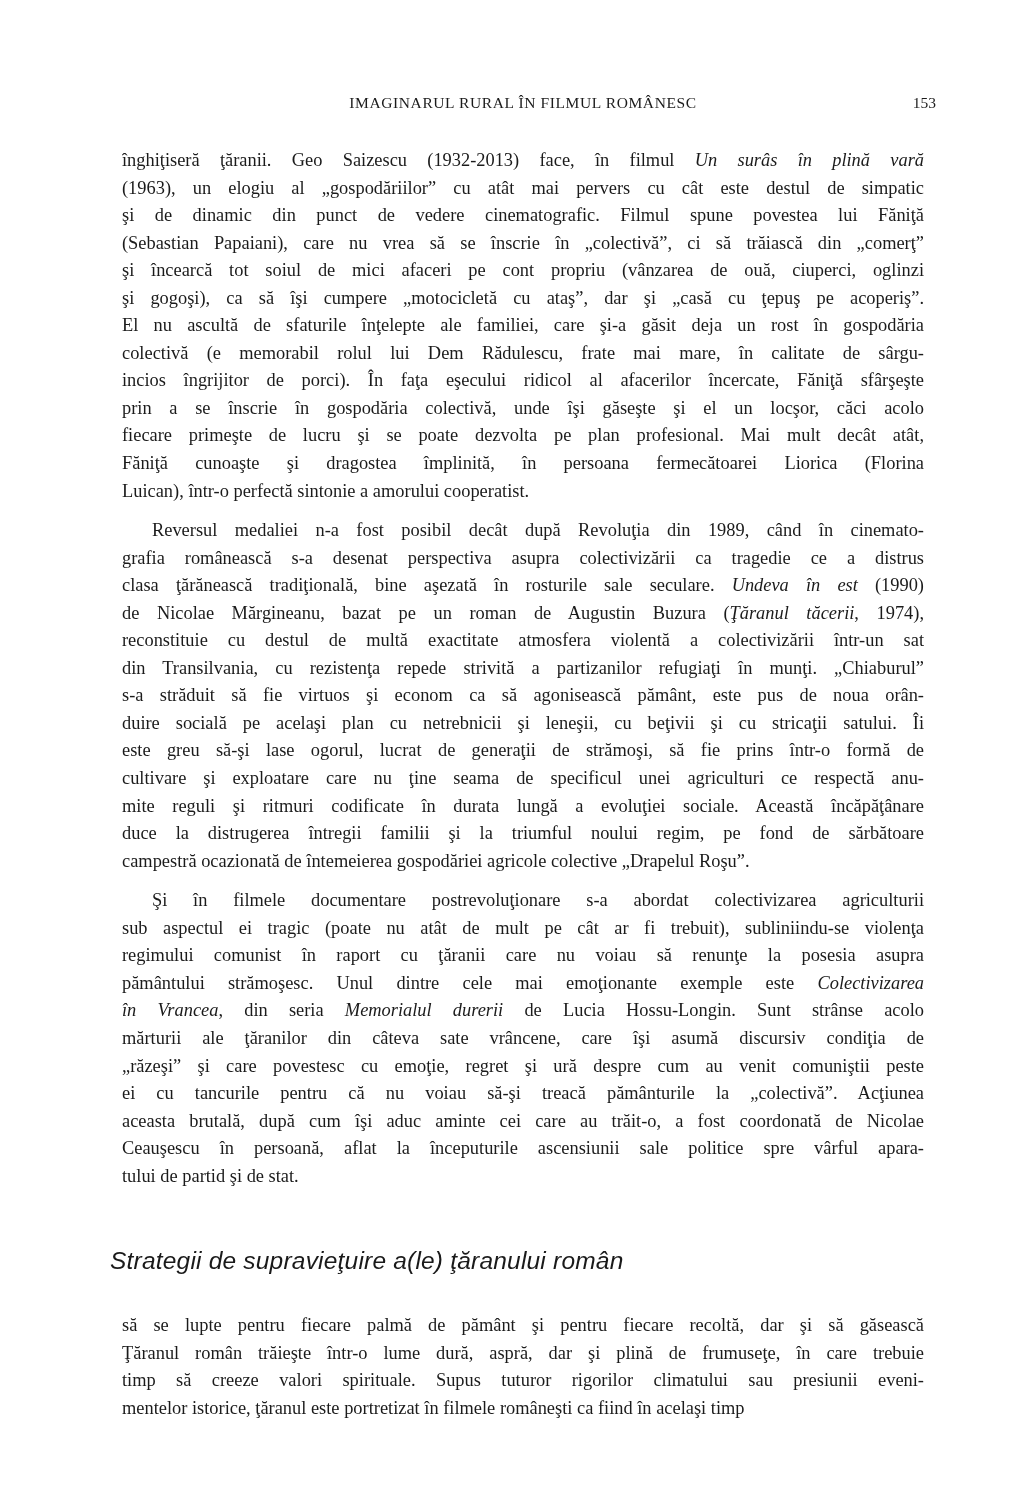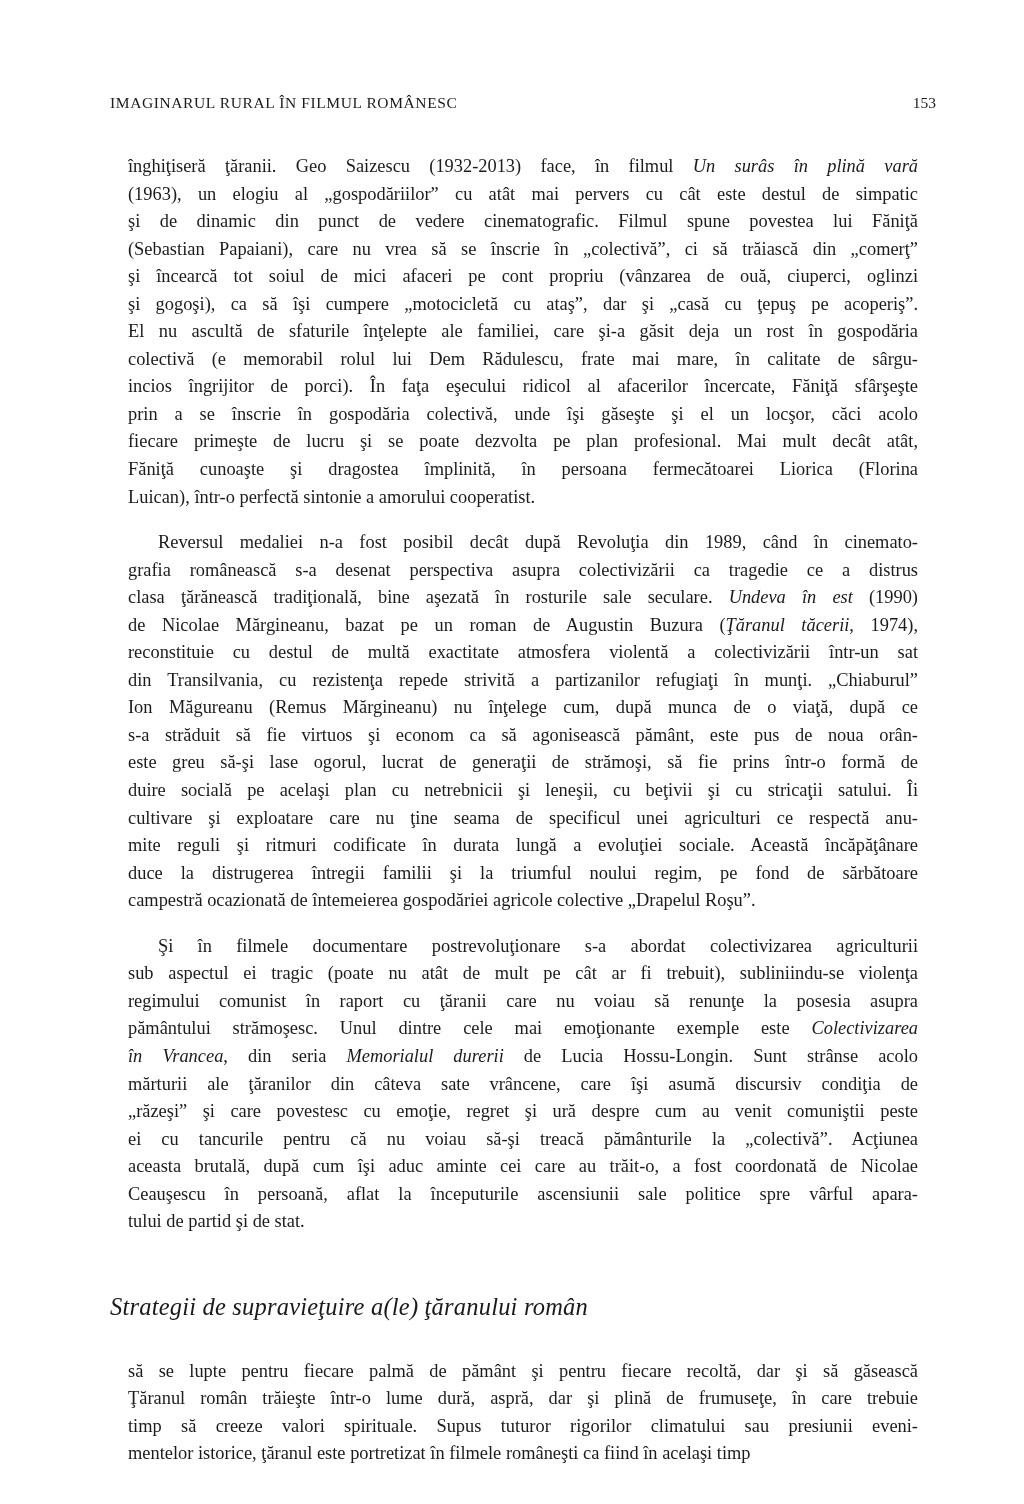--- a/index.html
+++ b/index.html
@@ -10,54 +10,54 @@
     background: #ffffff;
     color: #1b1b1b;
     font-family: "Liberation Serif", serif;
     overflow: hidden;
   }
   .running-header {
     position: absolute;
     top: 94px;
     left: 110px;
     width: 826px;
-    text-align: left;
+    text-align: center;
     font-size: 15.5px;
     letter-spacing: 0.6px;
     color: #1b1b1b;
   }
   .page-number {
     position: absolute;
     right: 0;
     top: 0;
     letter-spacing: 0;
     font-size: 15.5px;
   }
   .content {
     position: absolute;
     top: 135px;
     left: 110px;
     width: 826px;
     font-size: 18.4px;
   }
-  .paragraph { margin: 18px; }
+  .paragraph { margin: 12px; }
   .line {
     line-height: 27.55px;
     height: 27.55px;
     text-align: justify;
     text-align-last: justify;
     text-justify: inter-word;
     overflow: hidden;
     white-space: normal;
   }
   .line.last { text-align-last: left; }
   .line.indent { text-indent: 30px; }
   em { font-style: italic; }
   h2.section-heading {
-    font-family: Liberation Serif, serif;
+    font-family: Liberation Sans, sans-serif;
     font-style: italic;
     font-weight: normal;
     font-size: 24.5px;
     letter-spacing: 0.2px;
     color: #1a1a1a;
     margin: 56px 0 36px 0;
     line-height: 30px;
   }
 </style>
 </head>
@@ -84,24 +84,23 @@
         <div class="line">Făniţă cunoaşte şi dragostea împlinită, în persoana fermecătoarei Liorica (Florina</div>
         <div class="line last">Luican), într-o perfectă sintonie a amorului cooperatist.</div>
       </div>
       <div class="paragraph">
         <div class="line indent">Reversul medaliei n-a fost posibil decât după Revoluţia din 1989, când în cinemato-</div>
         <div class="line">grafia românească s-a desenat perspectiva asupra colectivizării ca tragedie ce a distrus</div>
         <div class="line">clasa ţărănească tradiţională, bine aşezată în rosturile sale seculare. <em>Undeva în est</em> (1990)</div>
         <div class="line">de Nicolae Mărgineanu, bazat pe un roman de Augustin Buzura (<em>Ţăranul tăcerii</em>, 1974),</div>
         <div class="line">reconstituie cu destul de multă exactitate atmosfera violentă a colectivizării într-un sat</div>
         <div class="line">din Transilvania, cu rezistenţa repede strivită a partizanilor refugiaţi în munţi. „Chiaburul”</div>
-        <div class="line">Ion Măgureanu (Remus Mărgineanu) nu înţelege cum, după munca de o viaţă, după ce</div>
         <div class="line">s-a străduit să fie virtuos şi econom ca să agonisească pământ, este pus de noua orân-</div>
+        <div class="line">duire socială pe acelaşi plan cu netrebnicii şi leneşii, cu beţivii şi cu stricaţii satului. Îi</div>
         <div class="line">este greu să-şi lase ogorul, lucrat de generaţii de strămoşi, să fie prins într-o formă de</div>
-        <div class="line">duire socială pe acelaşi plan cu netrebnicii şi leneşii, cu beţivii şi cu stricaţii satului. Îi</div>
         <div class="line">cultivare şi exploatare care nu ţine seama de specificul unei agriculturi ce respectă anu-</div>
         <div class="line">mite reguli şi ritmuri codificate în durata lungă a evoluţiei sociale. Această încăpăţânare</div>
         <div class="line">duce la distrugerea întregii familii şi la triumful noului regim, pe fond de sărbătoare</div>
         <div class="line last">campestră ocazionată de întemeierea gospodăriei agricole colective „Drapelul Roşu”.</div>
       </div>
       <div class="paragraph">
         <div class="line indent">Şi în filmele documentare postrevoluţionare s-a abordat colectivizarea agriculturii</div>
         <div class="line">sub aspectul ei tragic (poate nu atât de mult pe cât ar fi trebuit), subliniindu-se violenţa</div>
         <div class="line">regimului comunist în raport cu ţăranii care nu voiau să renunţe la posesia asupra</div>
         <div class="line">pământului strămoşesc. Unul dintre cele mai emoţionante exemple este <em>Colectivizarea</em></div>

